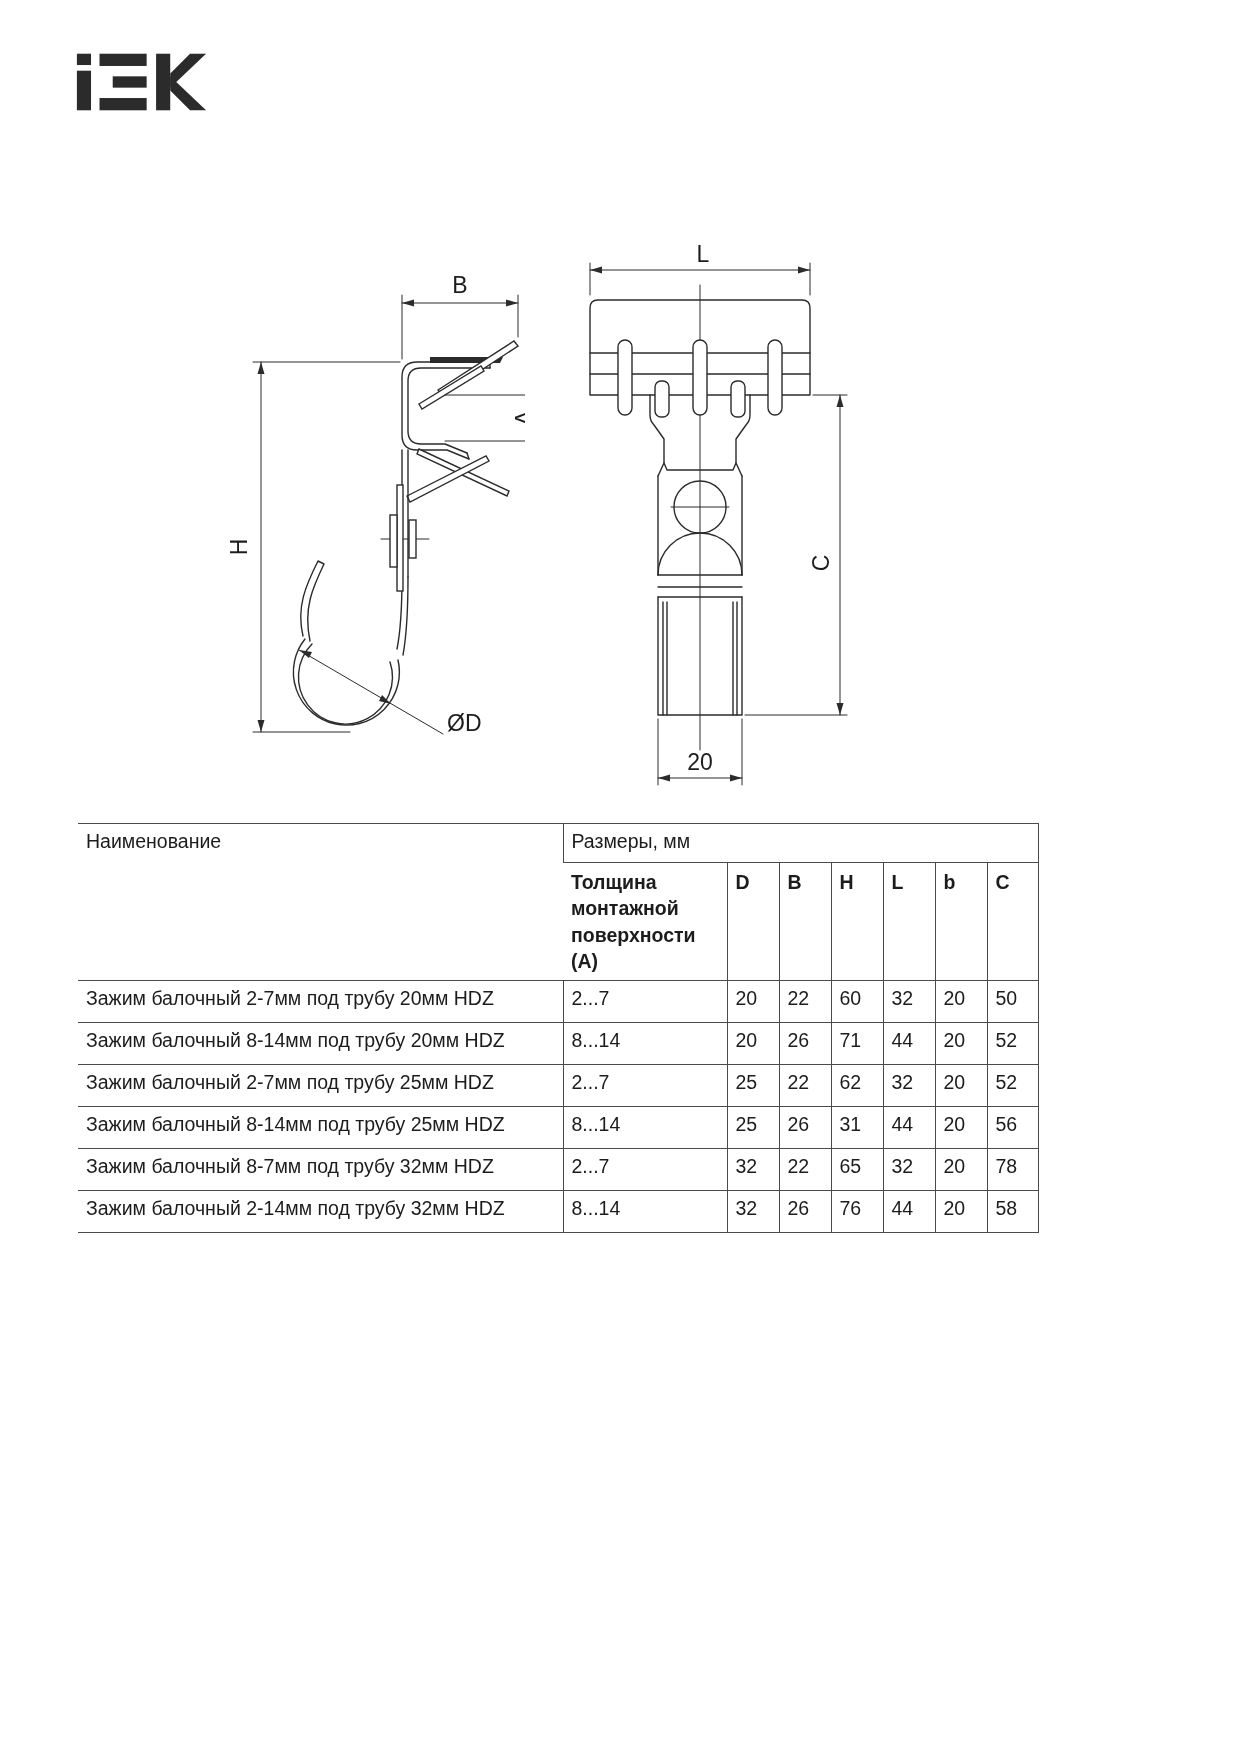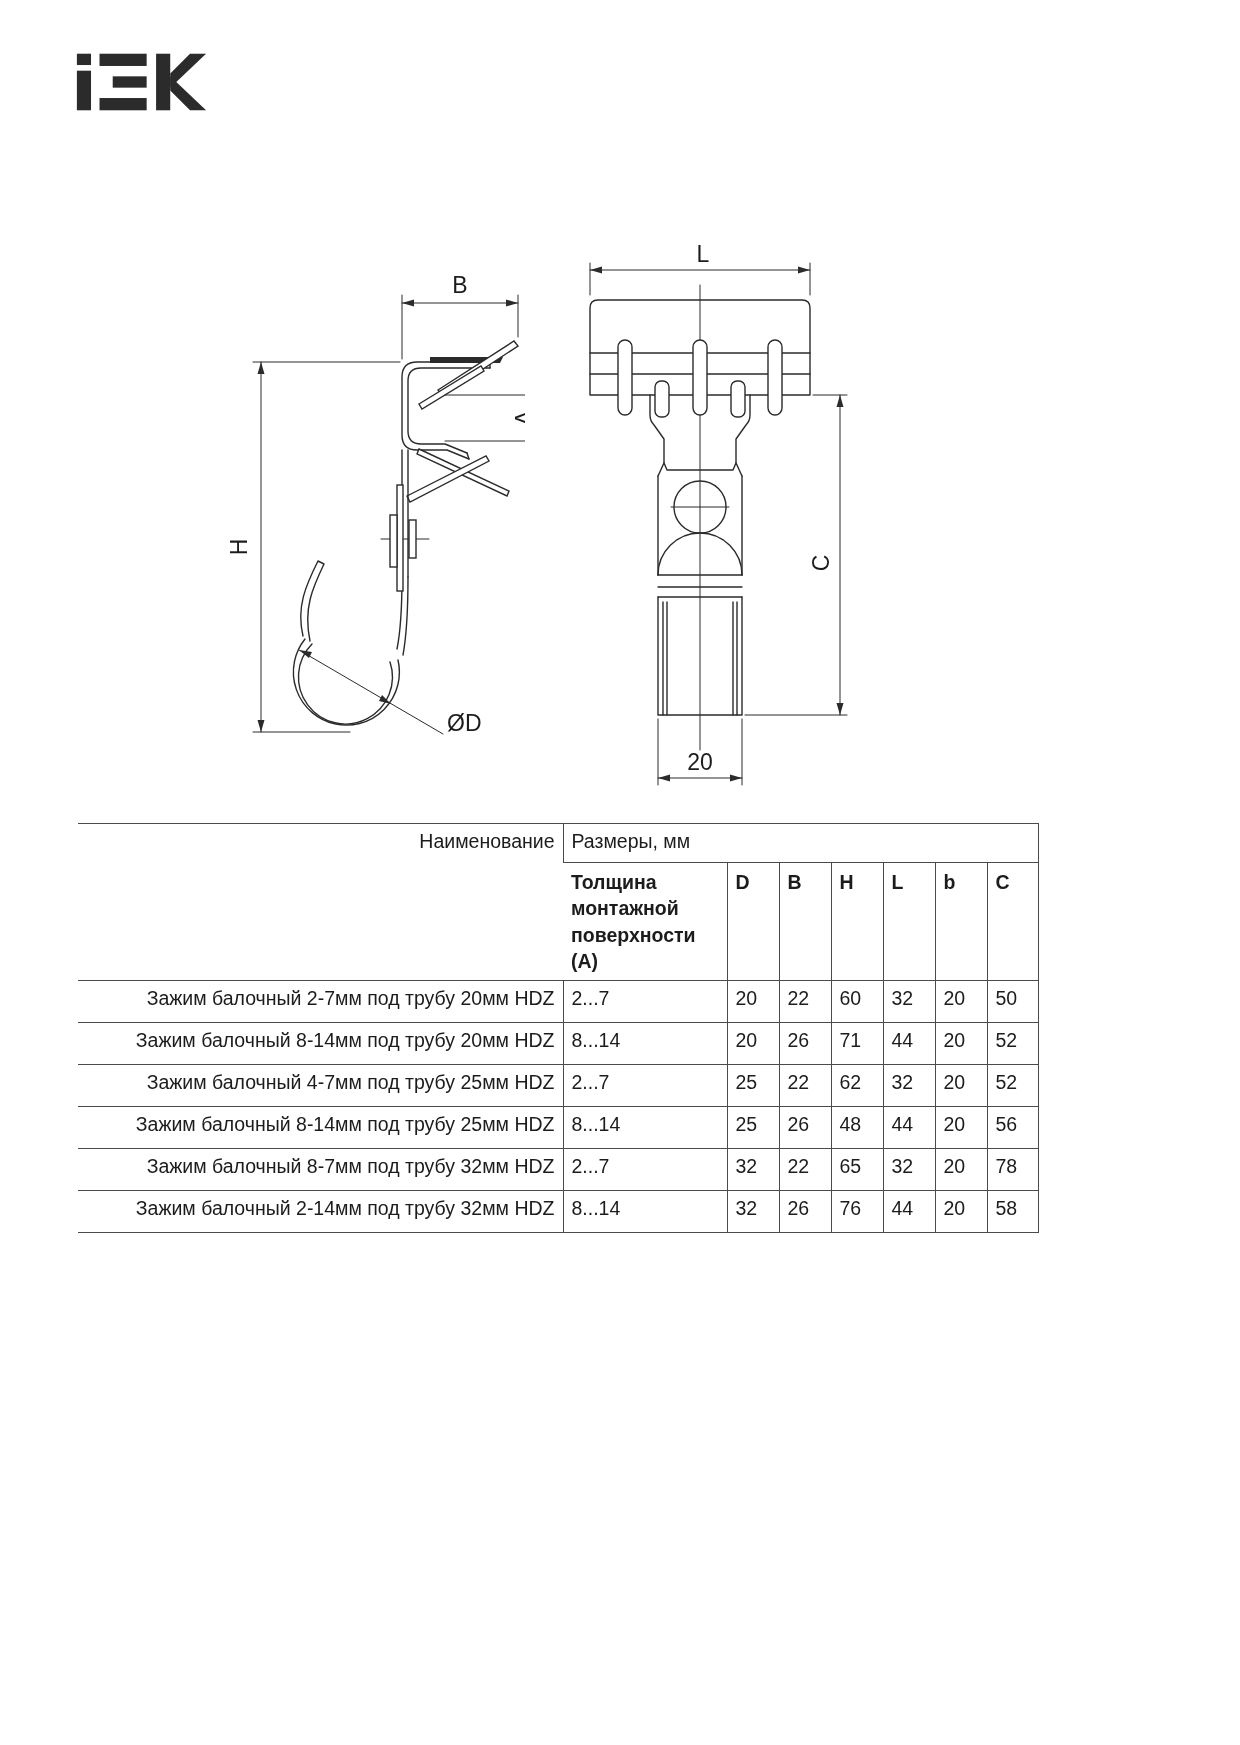--- a/index.html
+++ b/index.html
@@ -24,21 +24,21 @@
   }
   table.dims td {
     border-bottom:1.2px solid #4a4a4a;
     vertical-align:top; padding:6px 8px; overflow:hidden; white-space:nowrap;
   }
   table.dims tr.hr1 td { border-top:1.2px solid #4a4a4a; height:26px; }
   table.dims tr.hr2 td { height:100px; white-space:normal; line-height:1.35;font-weight:bold; }
   table.dims tr.dr td { height:29px;margin-left:28px; }
   table.dims td + td { border-left:1.2px solid #4a4a4a; }
   table.dims td:last-child { border-right:1.2px solid #4a4a4a; }
-  table.dims td.name-span { border-left:none;text-align:right; }
+  table.dims td.name-span { border-left:none; }
   .caption { position:absolute; left:78px; top:1358px; font-size:20.5px; color:#1c1c1c; }
 </style>
 </head>
 <body>
 
 <div class="page">
 
   <svg class="logo" width="132" height="60" viewBox="0 0 140 60">
     <rect class="dk" x="2" y="0" width="15" height="12"></rect>
     <rect class="dk" x="2" y="18" width="15" height="42"></rect>
@@ -178,35 +178,35 @@
       <td class="name-span">Зажим балочный 8-14мм под трубу 20мм HDZ</td>
       <td>8...14</td>
       <td>20</td>
       <td>26</td>
       <td>71</td>
       <td>44</td>
       <td>20</td>
       <td>52</td>
     </tr>
     <tr class="dr">
-      <td class="name-span">Зажим балочный 4-7мм под трубу 25мм HDZ</td>
+      <td class="name-span">Зажим балочный 2-7мм под трубу 25мм HDZ</td>
       <td>2...7</td>
       <td>25</td>
       <td>22</td>
       <td>62</td>
       <td>32</td>
       <td>20</td>
       <td>52</td>
     </tr>
     <tr class="dr">
       <td class="name-span">Зажим балочный 8-14мм под трубу 25мм HDZ</td>
       <td>8...14</td>
       <td>25</td>
       <td>26</td>
-      <td>48</td>
+      <td>31</td>
       <td>44</td>
       <td>20</td>
       <td>56</td>
     </tr>
     <tr class="dr">
       <td class="name-span">Зажим балочный 8-7мм под трубу 32мм HDZ</td>
       <td>2...7</td>
       <td>32</td>
       <td>22</td>
       <td>65</td>

